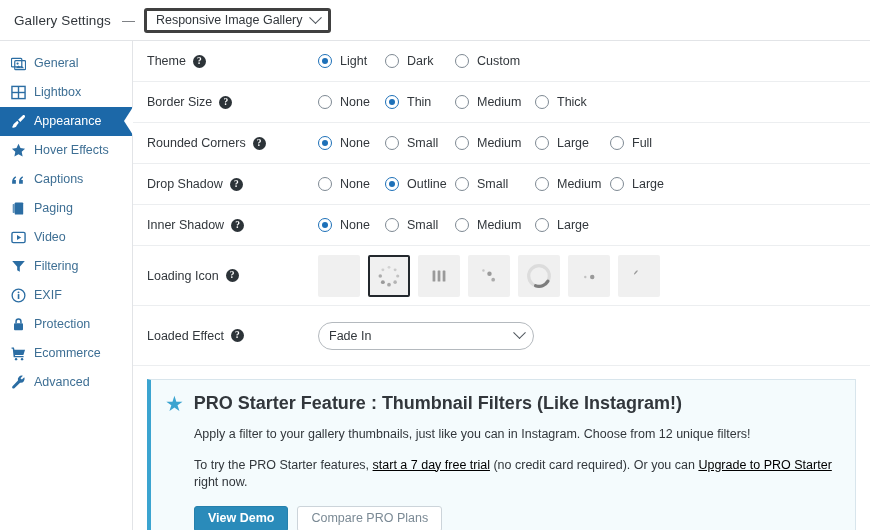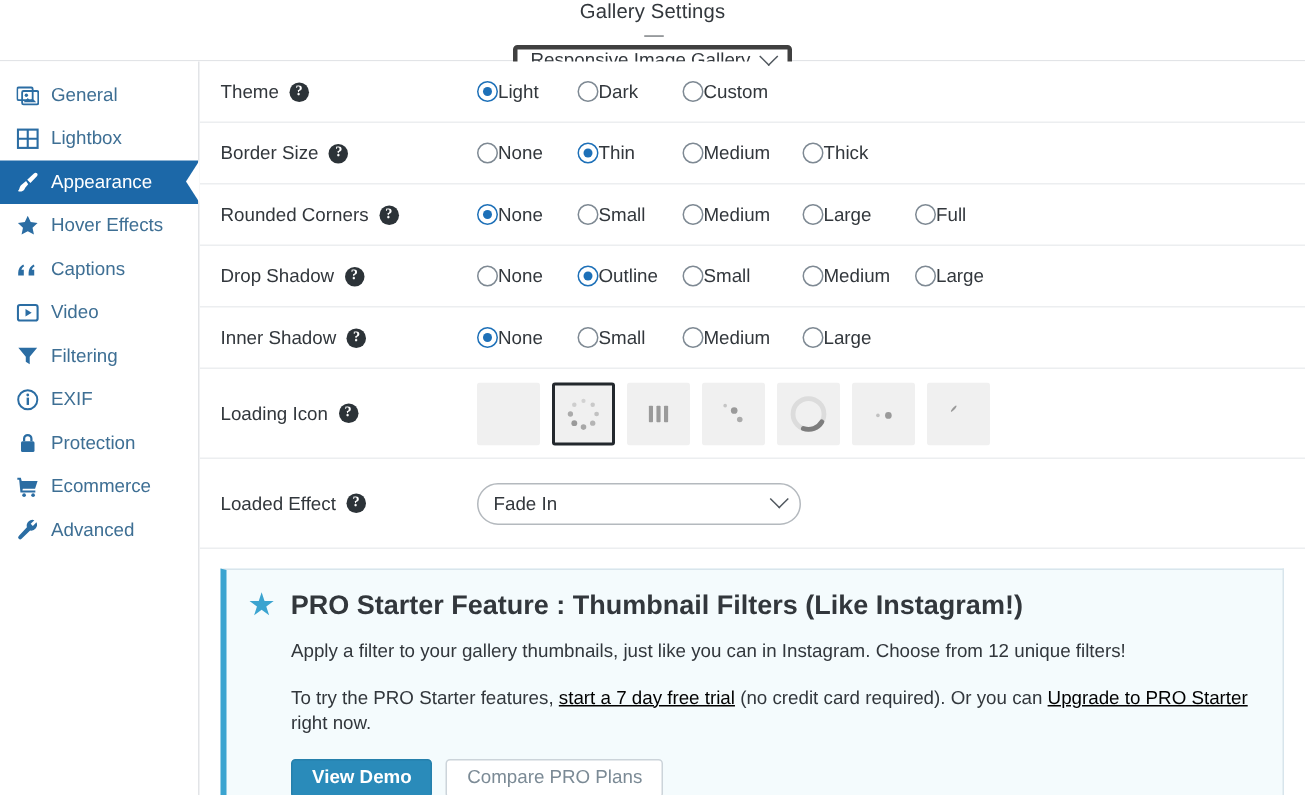--- a/index.html
+++ b/index.html
@@ -17,21 +17,21 @@
     overflow: hidden;
   }
 
   
   .header {
     height: 41px;
     background: #ffffff;
     border-bottom: 1px solid #e2e4e7;
     display: flex;
     align-items: center;
-    flex-direction: column;
+    padding-left: 14px;
   }
   .header-title {
     font-size: 13.5px;
     color: #32373c;
     letter-spacing: .1px;
   }
   .header-dash {
     margin: 0 9px 0 11px;
     color: #6d7175;
     font-size: 13px;
@@ -139,21 +139,21 @@
     font-weight: bold;
     line-height: 13px;
     text-align: center;
     flex: none;
     font-family: "Liberation Serif", serif;
   }
   .radios { display: flex; align-items: center; }
   .radio {
     display: flex;
     align-items: center;
-    gap: 0;
+    gap: 8px;
     font-size: 12.5px;
     color: #32373c;
   }
   .dot {
     width: 14px; height: 14px;
     border-radius: 50%;
     border: 1px solid #7e8993;
     background: #fff;
     flex: none;
     position: relative;
@@ -311,20 +311,29 @@
       <div class="nav-item">
         <span class="ic">
           <svg viewBox="0 0 16 16" width="15" height="15" fill="currentColor">
             <path d="M1.2 10.5c0-2.6 1.4-4.8 3.6-5.9l.7 1.2c-1.2.7-1.9 1.7-2 2.6h1.7v4H1.2z"></path>
             <path d="M8.6 10.5c0-2.6 1.4-4.8 3.6-5.9l.7 1.2c-1.2.7-1.9 1.7-2 2.6h1.7v4H8.6z"></path>
           </svg>
         </span>
         <span class="nav-label">Captions</span>
       </div>
 
+      <div class="nav-item">
+        <span class="ic">
+          <svg viewBox="0 0 16 16" width="15" height="15" fill="currentColor">
+            <rect x="4" y="1.5" width="9" height="13" rx="1"></rect>
+            <rect x="1.8" y="3.3" width="2.2" height="9.4" rx=".6" opacity=".75"></rect>
+          </svg>
+        </span>
+        <span class="nav-label">Paging</span>
+      </div>
 
       <div class="nav-item">
         <span class="ic">
           <svg viewBox="0 0 16 16" width="15" height="15">
             <rect x="1" y="2.5" width="14" height="11" rx="1.5" fill="none" stroke="currentColor" stroke-width="1.5"></rect>
             <path d="M6.4 5.4l4.4 2.6-4.4 2.6z" fill="currentColor"></path>
           </svg>
         </span>
         <span class="nav-label">Video</span>
       </div>

